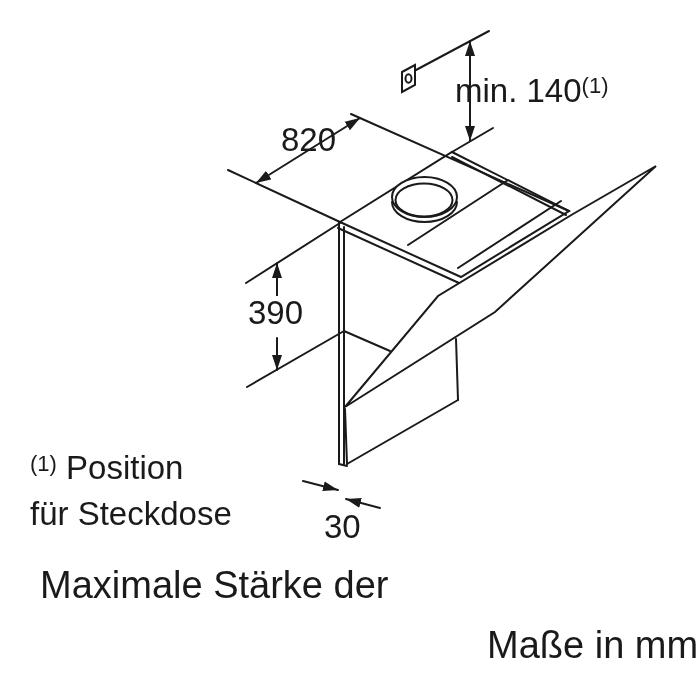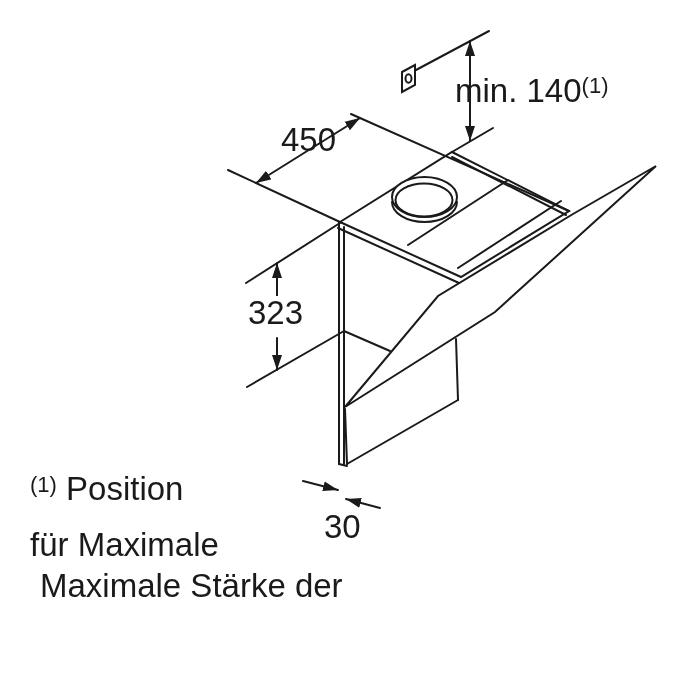--- a/index.html
+++ b/index.html
@@ -4,22 +4,22 @@
 <style>
   html,body{margin:0;padding:0;background:#ffffff;}
   #stage{
     position:relative;width:700px;height:700px;background:#ffffff;overflow:hidden;
     font-family:"Liberation Sans","DejaVu Sans",sans-serif;color:#1a1a1a;
   }
   #drawing{position:absolute;left:0;top:0;}
   .lbl{position:absolute;white-space:nowrap;line-height:1.05;color:#1a1a1a;}
   .dim{font-size:33px;}
   .sup{font-size:22px;vertical-align:baseline;position:relative;top:-9px;}
-  .note{font-size:33px;line-height:33px;}
-  .foot{font-size:33px;line-height:52px;margin-top:16px;}
+  .note{font-size:38px;line-height:33px;}
+  .foot{font-size:33px;line-height:42px;}
   .foot .sup{font-size:22px;top:-8px;}
 </style>
 </head>
 <body>
 
 <div id="stage">
 
   <svg id="drawing" width="700" height="700" viewBox="0 0 700 700">
     <defs>
       <marker id="arr" markerUnits="userSpaceOnUse" markerWidth="16" markerHeight="12" viewBox="0 0 16 12" refX="15" refY="6" orient="auto-start-reverse">
@@ -83,30 +83,31 @@
         <path d="M277,297 L277,263" marker-end="url(#arr)"></path>
         <path d="M277,338 L277,370" marker-end="url(#arr)"></path>
         <path d="M303,481 L338,490" marker-end="url(#arr)"></path>
         <path d="M380,508 L346,499" marker-end="url(#arr)"></path>
       </g>
     </g>
   </svg>
 
   <div class="lbl dim" style="left:455px;top:74px;"><span>min. 140</span><span class="sup">(1)</span></div>
 
-  <div class="lbl dim" style="left:281px;top:123px;">450</div>
+  <div class="lbl dim" style="left:281px;top:123px;">820</div>
 
-  <div class="lbl dim" style="left:246px;top:296px;background:#ffffff;padding:0 2px;">323</div>
+  <div class="lbl dim" style="left:246px;top:296px;background:#ffffff;padding:0 2px;">390</div>
 
   <div class="lbl dim" style="left:324px;top:510px;">30</div>
 
   <div class="lbl foot" style="left:30px;top:447px;">
     <span class="sup">(1)</span>
     <span>Position</span><br>
-    <span>für Maximale</span>
+    <span>für Steckdose</span>
   </div>
 
   <div class="lbl note" style="left:40px;top:569px;">
     <span>Maximale Stärke der</span><br>
   </div>
 
+  <div class="lbl note" style="left:487px;top:629px;">Maße in mm</div>
 
 </div>
 
 </body></html>

